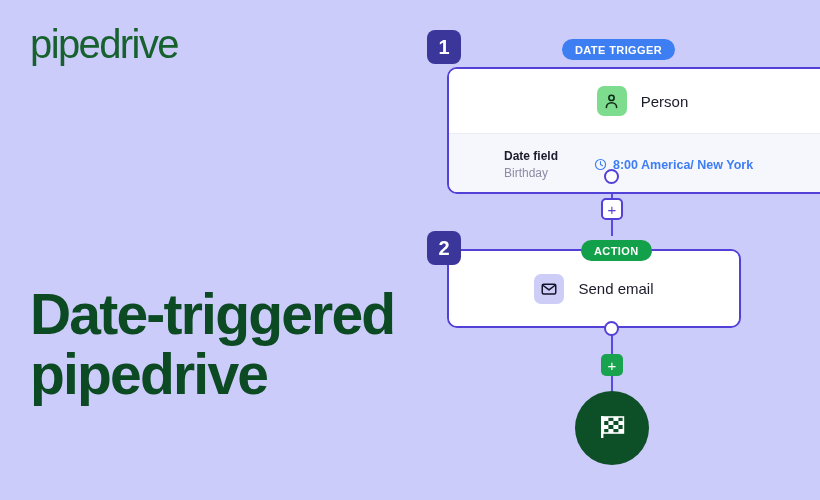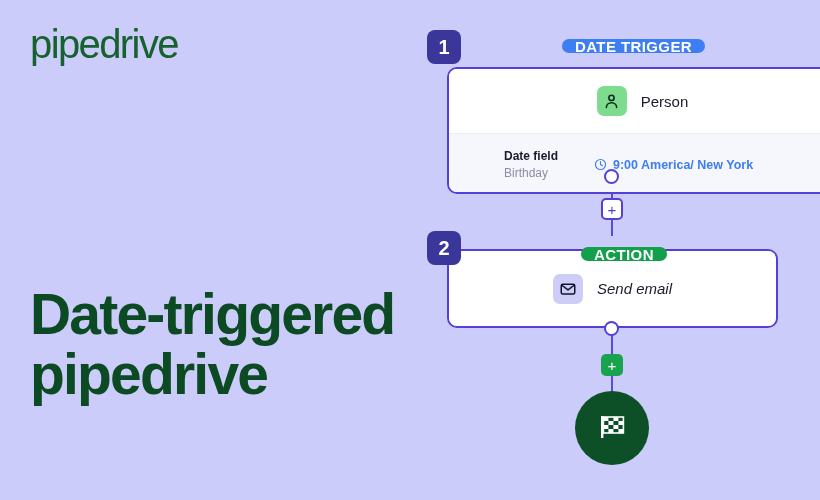--- a/index.html
+++ b/index.html
@@ -109,24 +109,24 @@
     font-weight: bold;
     display: flex;
     align-items: center;
     justify-content: center;
     z-index: 5;
   }
 
   
   .pill {
     position: absolute;
-    height: 14px;
+    height: 21px;
     border-radius: 11px;
     color: #ffffff;
-    font-size: 15px;
+    font-size: 11px;
     font-weight: bold;
     letter-spacing: 0.4px;
     display: flex;
     align-items: center;
     justify-content: center;
     padding: 0 13px;
     z-index: 6;
     white-space: nowrap;
   }
   .pill.trigger { background: #3d7ef2; }
@@ -235,40 +235,40 @@
         <div class="field-name">Date field</div>
         <div class="field-value">Birthday</div>
       </div>
       <div class="time-chip">
         <span class="clock">
           <svg width="13" height="13" viewBox="0 0 24 24" fill="none" stroke="#3d7ef2" stroke-width="2.1" stroke-linecap="round" stroke-linejoin="round">
             <circle cx="12" cy="12" r="9.3"></circle>
             <path d="M12 6.8V12l3.6 2.2"></path>
           </svg>
         </span>
-        <span>9:00 America/ New York</span>
+        <span>8:00 America/ New York</span>
       </div>
     </div>
   </div>
   <div class="step-badge" style="left:7px; top:30px;">1</div>
   <div class="pill trigger" style="left:142px; top:39px;">DATE TRIGGER</div>
 
-  <div class="card" style="left:27px; top:249px; width:331px; height:79px;font-style:italic;">
+  <div class="card" style="left:27px; top:249px; width:294px; height:79px;">
     <div class="card-body" style="height:75px;">
       <div class="node-icon mail">
         <svg width="18" height="18" viewBox="0 0 24 24" fill="none" stroke="#14142b" stroke-width="2" stroke-linecap="round" stroke-linejoin="round">
           <rect x="3" y="5.5" width="18" height="13" rx="2"></rect>
           <path d="M3.8 7 12 13.2 20.2 7"></path>
         </svg>
       </div>
       <div class="node-label">Send email</div>
     </div>
   </div>
   <div class="step-badge" style="left:7px; top:231px;">2</div>
-  <div class="pill action" style="left:161px; top:247px;">ACTION</div>
+  <div class="pill action" style="left:161px; top:240px;">ACTION</div>
 
   <div class="finish" style="left:155px; top:391px;">
     <span>
       <svg width="36" height="36" viewBox="0 0 36 36">
         <rect x="7" y="8" width="2.4" height="22" fill="#ffffff"></rect>
         <g fill="#ffffff">
           <rect x="9.4" y="9" width="5" height="4"></rect>
           <rect x="19.4" y="9" width="5" height="4"></rect>
           <rect x="14.4" y="13" width="5" height="4"></rect>
           <rect x="24.4" y="13" width="5" height="4"></rect>

